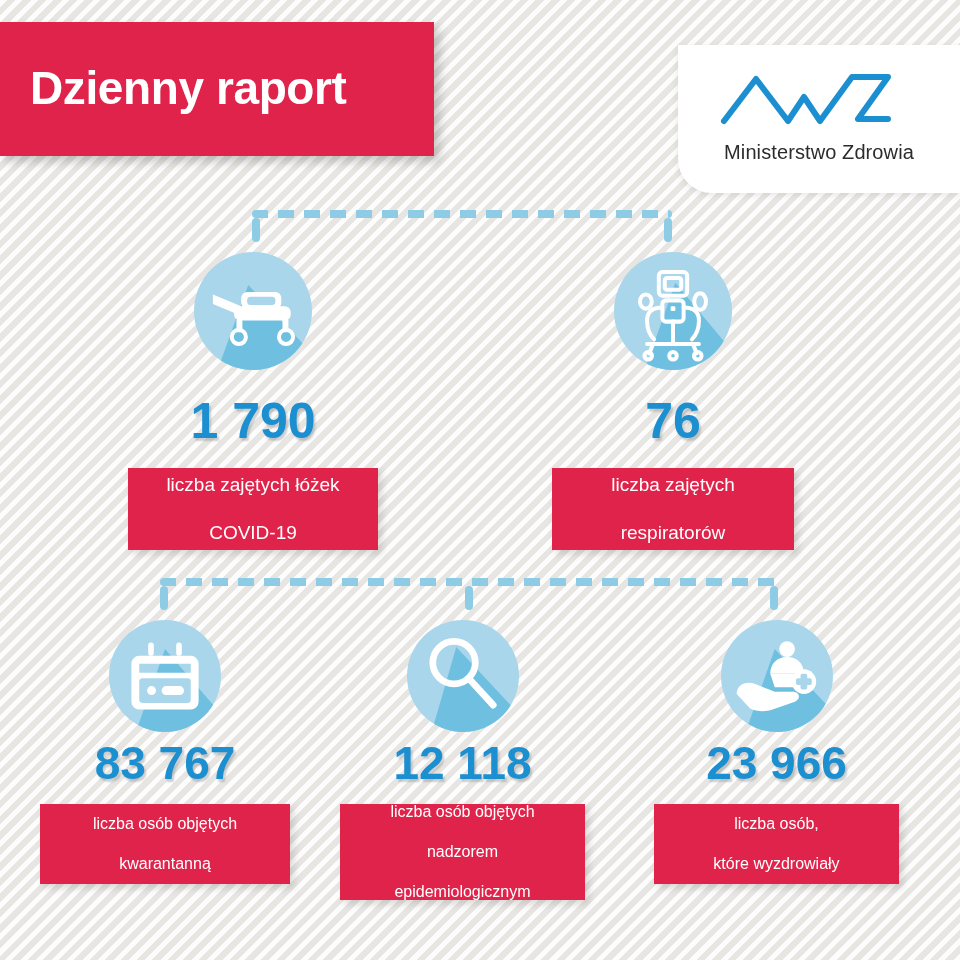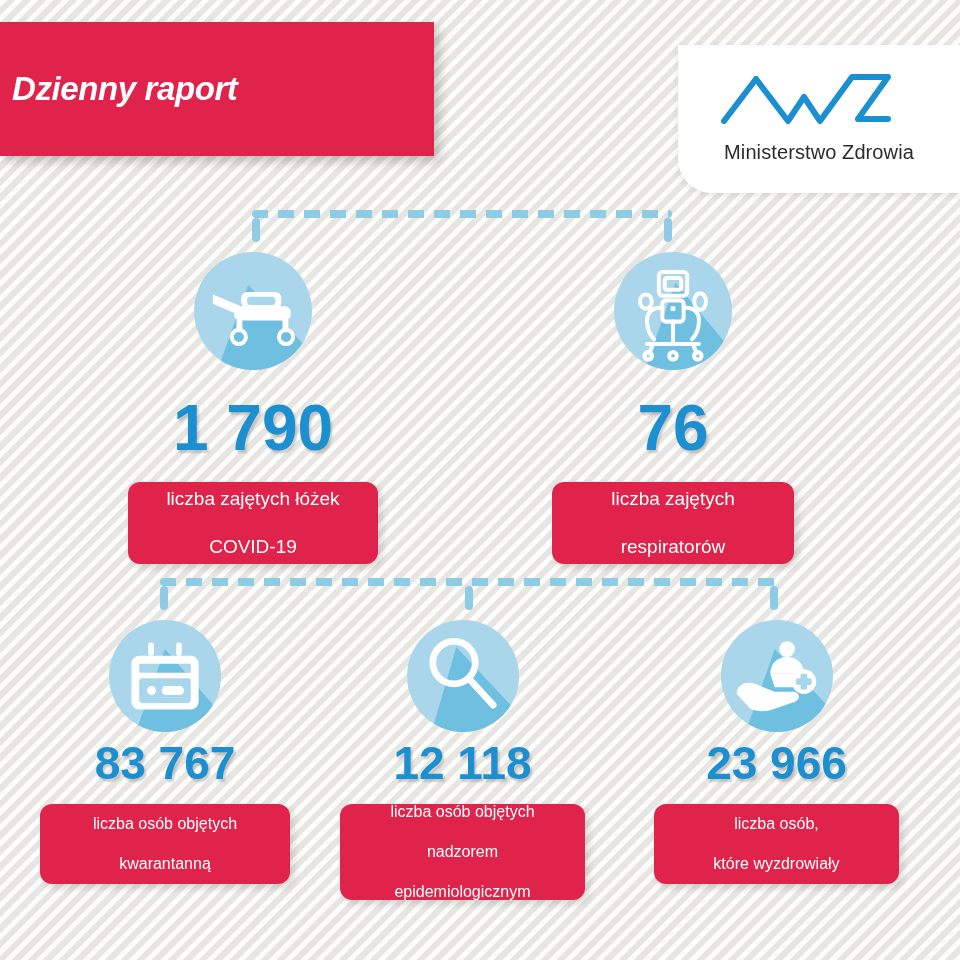--- a/index.html
+++ b/index.html
@@ -26,26 +26,25 @@
   .title-banner{
     position:absolute;left:0;top:22px;
     width:434px;height:134px;
     background:#e0234a;
     box-shadow:6px 6px 9px rgba(90,85,82,0.30);
     display:flex;flex-direction:column;
     justify-content:center;
   }
   .title-banner .line{
     color:#ffffff;
-    font-size:33px;
+    font-size:46px;
     font-weight:bold;
     letter-spacing:-0.4px;
     line-height:1.12;
-    padding-left:12px;
-    font-style:italic;
+    padding-left:30px;
   }
 
   
   .logo-panel{
     position:absolute;right:0;top:0;
     width:282px;height:148px;
     background:#ffffff;
     border-bottom-left-radius:34px;
     box-shadow:0 2px 6px rgba(120,115,112,0.16);
     margin-top:45px;
@@ -95,31 +94,30 @@
     letter-spacing:0px;
     text-shadow:2px 3px 2px rgba(120,120,120,0.35);
     line-height:1;
   }
   .label-banner{
     background:#e0234a;
     color:#ffffff;
     box-shadow:4px 4px 7px rgba(95,90,88,0.22);
     display:flex;align-items:center;justify-content:center;
     box-sizing:border-box;
-    border-radius:12px;
   }
   .label-banner span{
     display:block;
     text-align:center;
     line-height:1.26;
   }
 
   
   .row1 .circle{width:118px;height:118px;}
-  .row1 .number{font-size:64px;margin-top:26px;}
+  .row1 .number{font-size:50px;margin-top:26px;}
   .row1 .label-banner{margin-top:22px;height:82px;font-size:19px;}
 
   
   .row2 .circle{width:112px;height:112px;}
   .row2 .number{font-size:46px;margin-top:8px;}
   .row2 .label-banner{margin-top:18px;font-size:16px;}
 </style>
 </head>
 <body>
 

